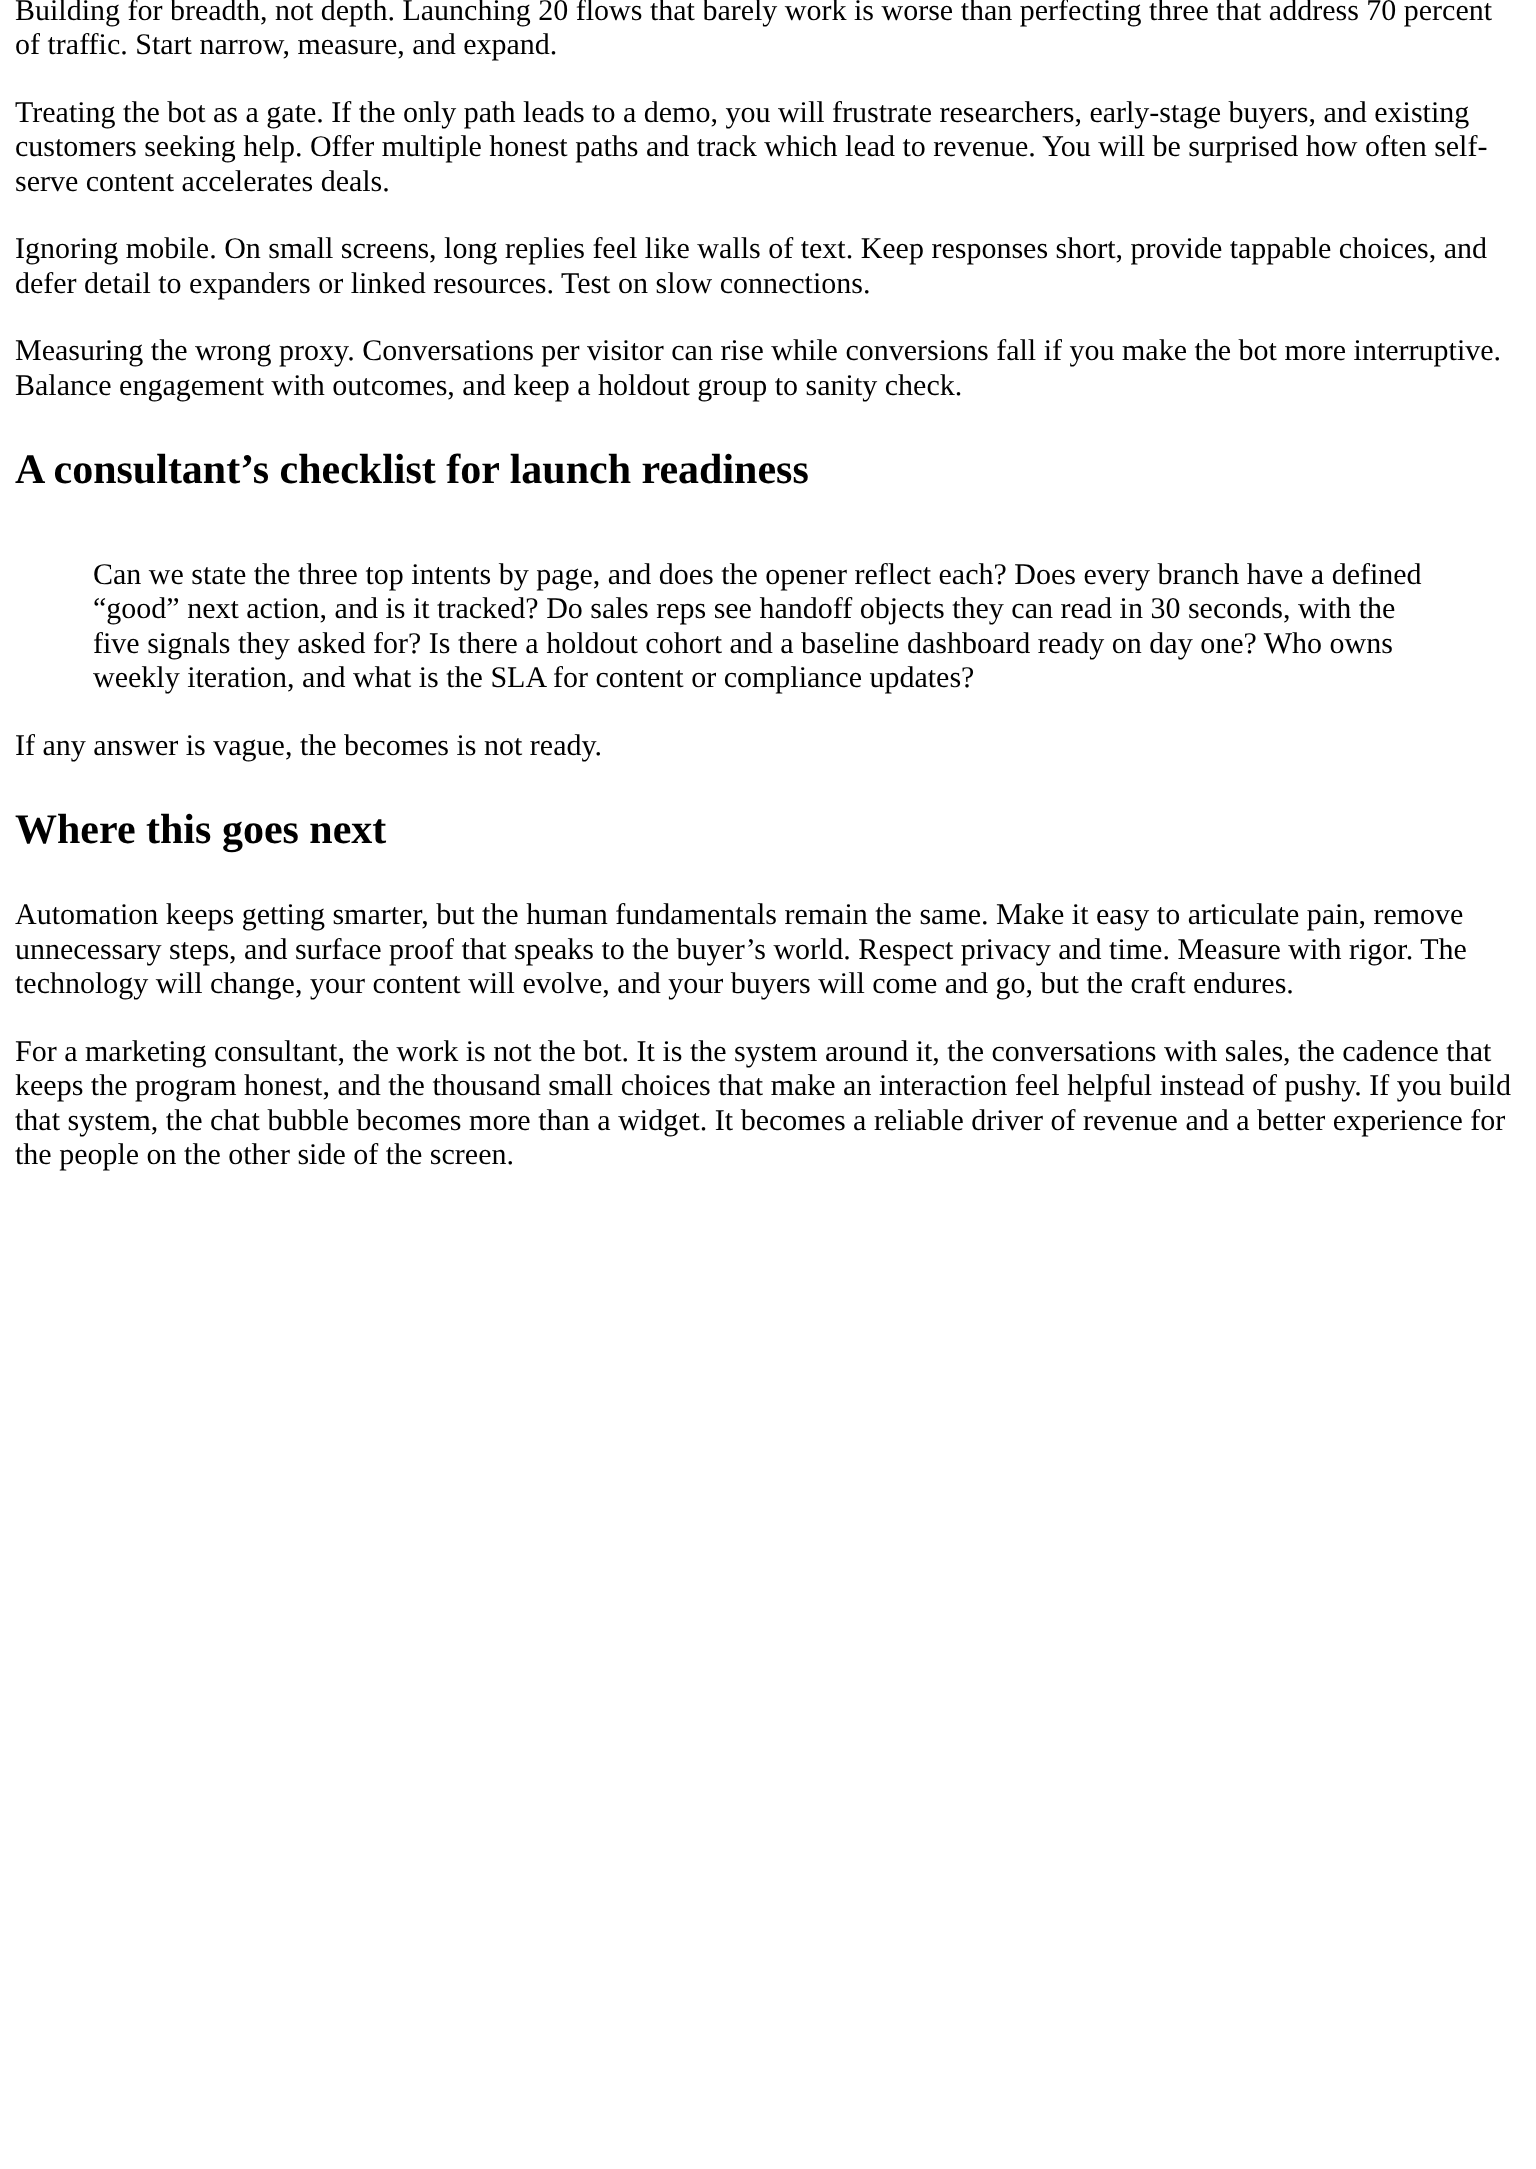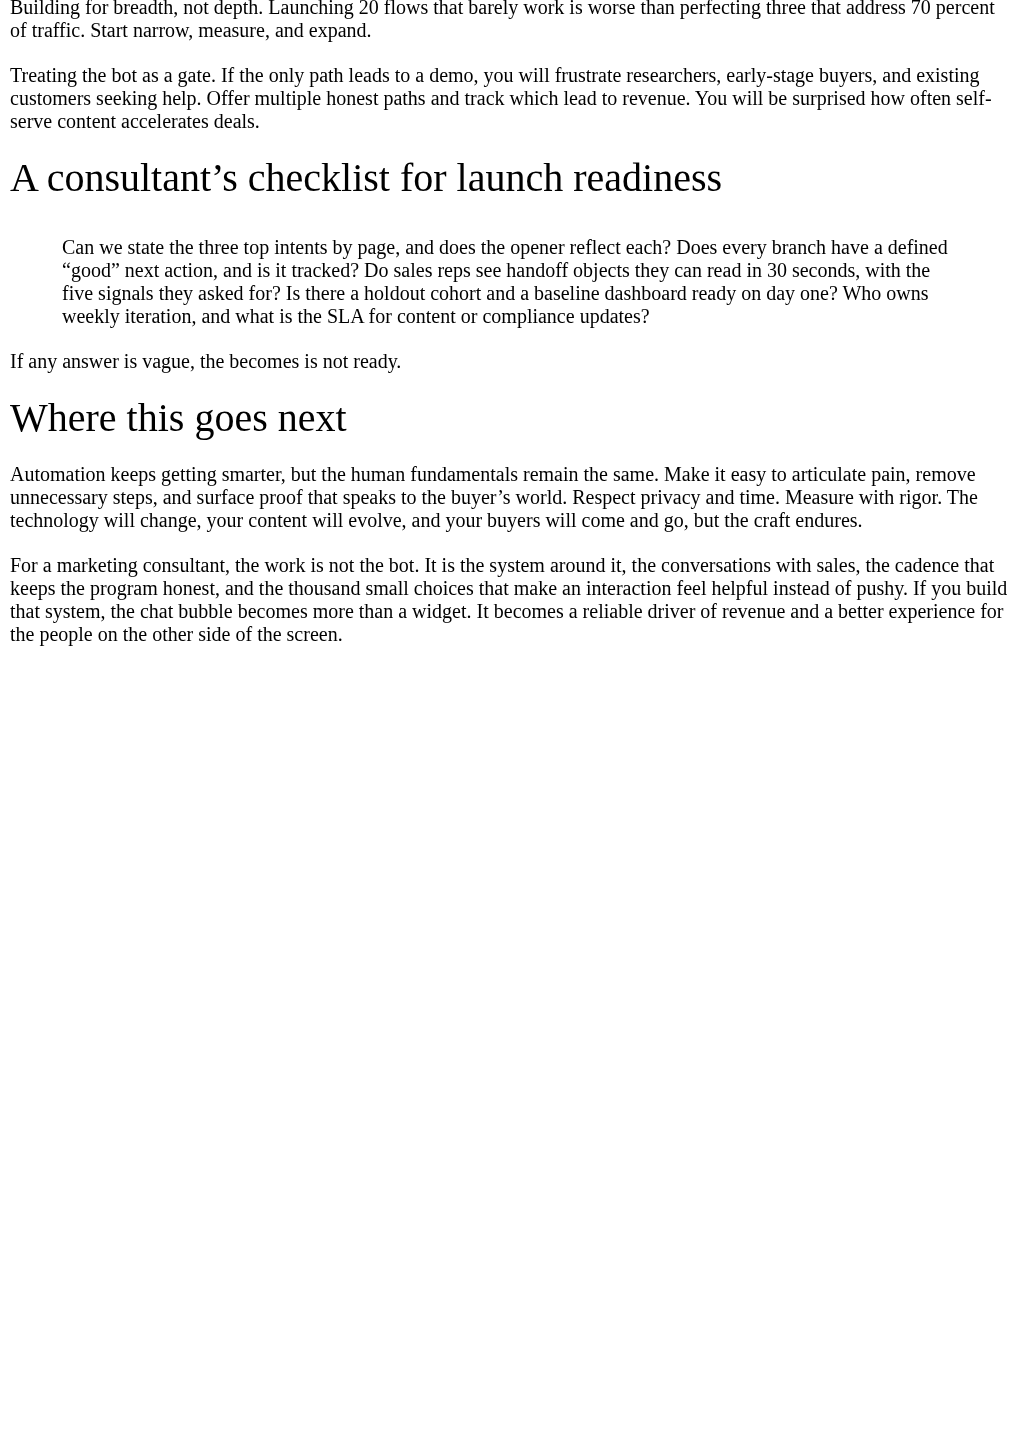--- a/index.html
+++ b/index.html
@@ -23,35 +23,37 @@
     color: #000000;
     text-rendering: optimizeLegibility;
   }
   .document p {
     margin: 22px 0;
   }
   .document > p:first-child {
     margin-top: 0;
   }
   .document h1 {
-    font-size: 40px;
+    font-size: 28px;
     line-height: 46px;
-    font-weight: 400;
+    font-weight: 700;
     margin: 22px 0;
     letter-spacing: 0;
   }
   .document blockquote {
     margin: 35px 48px 22px 52px;
   }
 </style>
 </head>
 <body style="background: rgb(255, 255, 255);">
 
 <main class="document" id="article-root" style="color: rgb(0, 0, 0);">
     <p>Building for breadth, not depth. Launching 20 flows that barely work is worse than perfecting three that address 70 percent of traffic. Start narrow, measure, and expand.</p>
     <p>Treating the bot as a gate. If the only path leads to a demo, you will frustrate researchers, early-stage buyers, and existing customers seeking help. Offer multiple honest paths and track which lead to revenue. You will be surprised how often self-serve content accelerates deals.</p>
+    <p>Ignoring mobile. On small screens, long replies feel like walls of text. Keep responses short, provide tappable choices, and defer detail to expanders or linked resources. Test on slow connections.</p>
+    <p>Measuring the wrong proxy. Conversations per visitor can rise while conversions fall if you make the bot more interruptive. Balance engagement with outcomes, and keep a holdout group to sanity check.</p>
     <h1>A consultant’s checklist for launch readiness</h1>
     <blockquote>Can we state the three top intents by page, and does the opener reflect each? Does every branch have a defined “good” next action, and is it tracked? Do sales reps see handoff objects they can read in 30 seconds, with the five signals they asked for? Is there a holdout cohort and a baseline dashboard ready on day one? Who owns weekly iteration, and what is the SLA for content or compliance updates?</blockquote>
     <p>If any answer is vague, the becomes is not ready.</p>
     <h1>Where this goes next</h1>
     <p>Automation keeps getting smarter, but the human fundamentals remain the same. Make it easy to articulate pain, remove unnecessary steps, and surface proof that speaks to the buyer’s world. Respect privacy and time. Measure with rigor. The technology will change, your content will evolve, and your buyers will come and go, but the craft endures.</p>
     <p>For a marketing consultant, the work is not the bot. It is the system around it, the conversations with sales, the cadence that keeps the program honest, and the thousand small choices that make an interaction feel helpful instead of pushy. If you build that system, the chat bubble becomes more than a widget. It becomes a reliable driver of revenue and a better experience for the people on the other side of the screen.</p>
   </main>
 
 </body></html>

